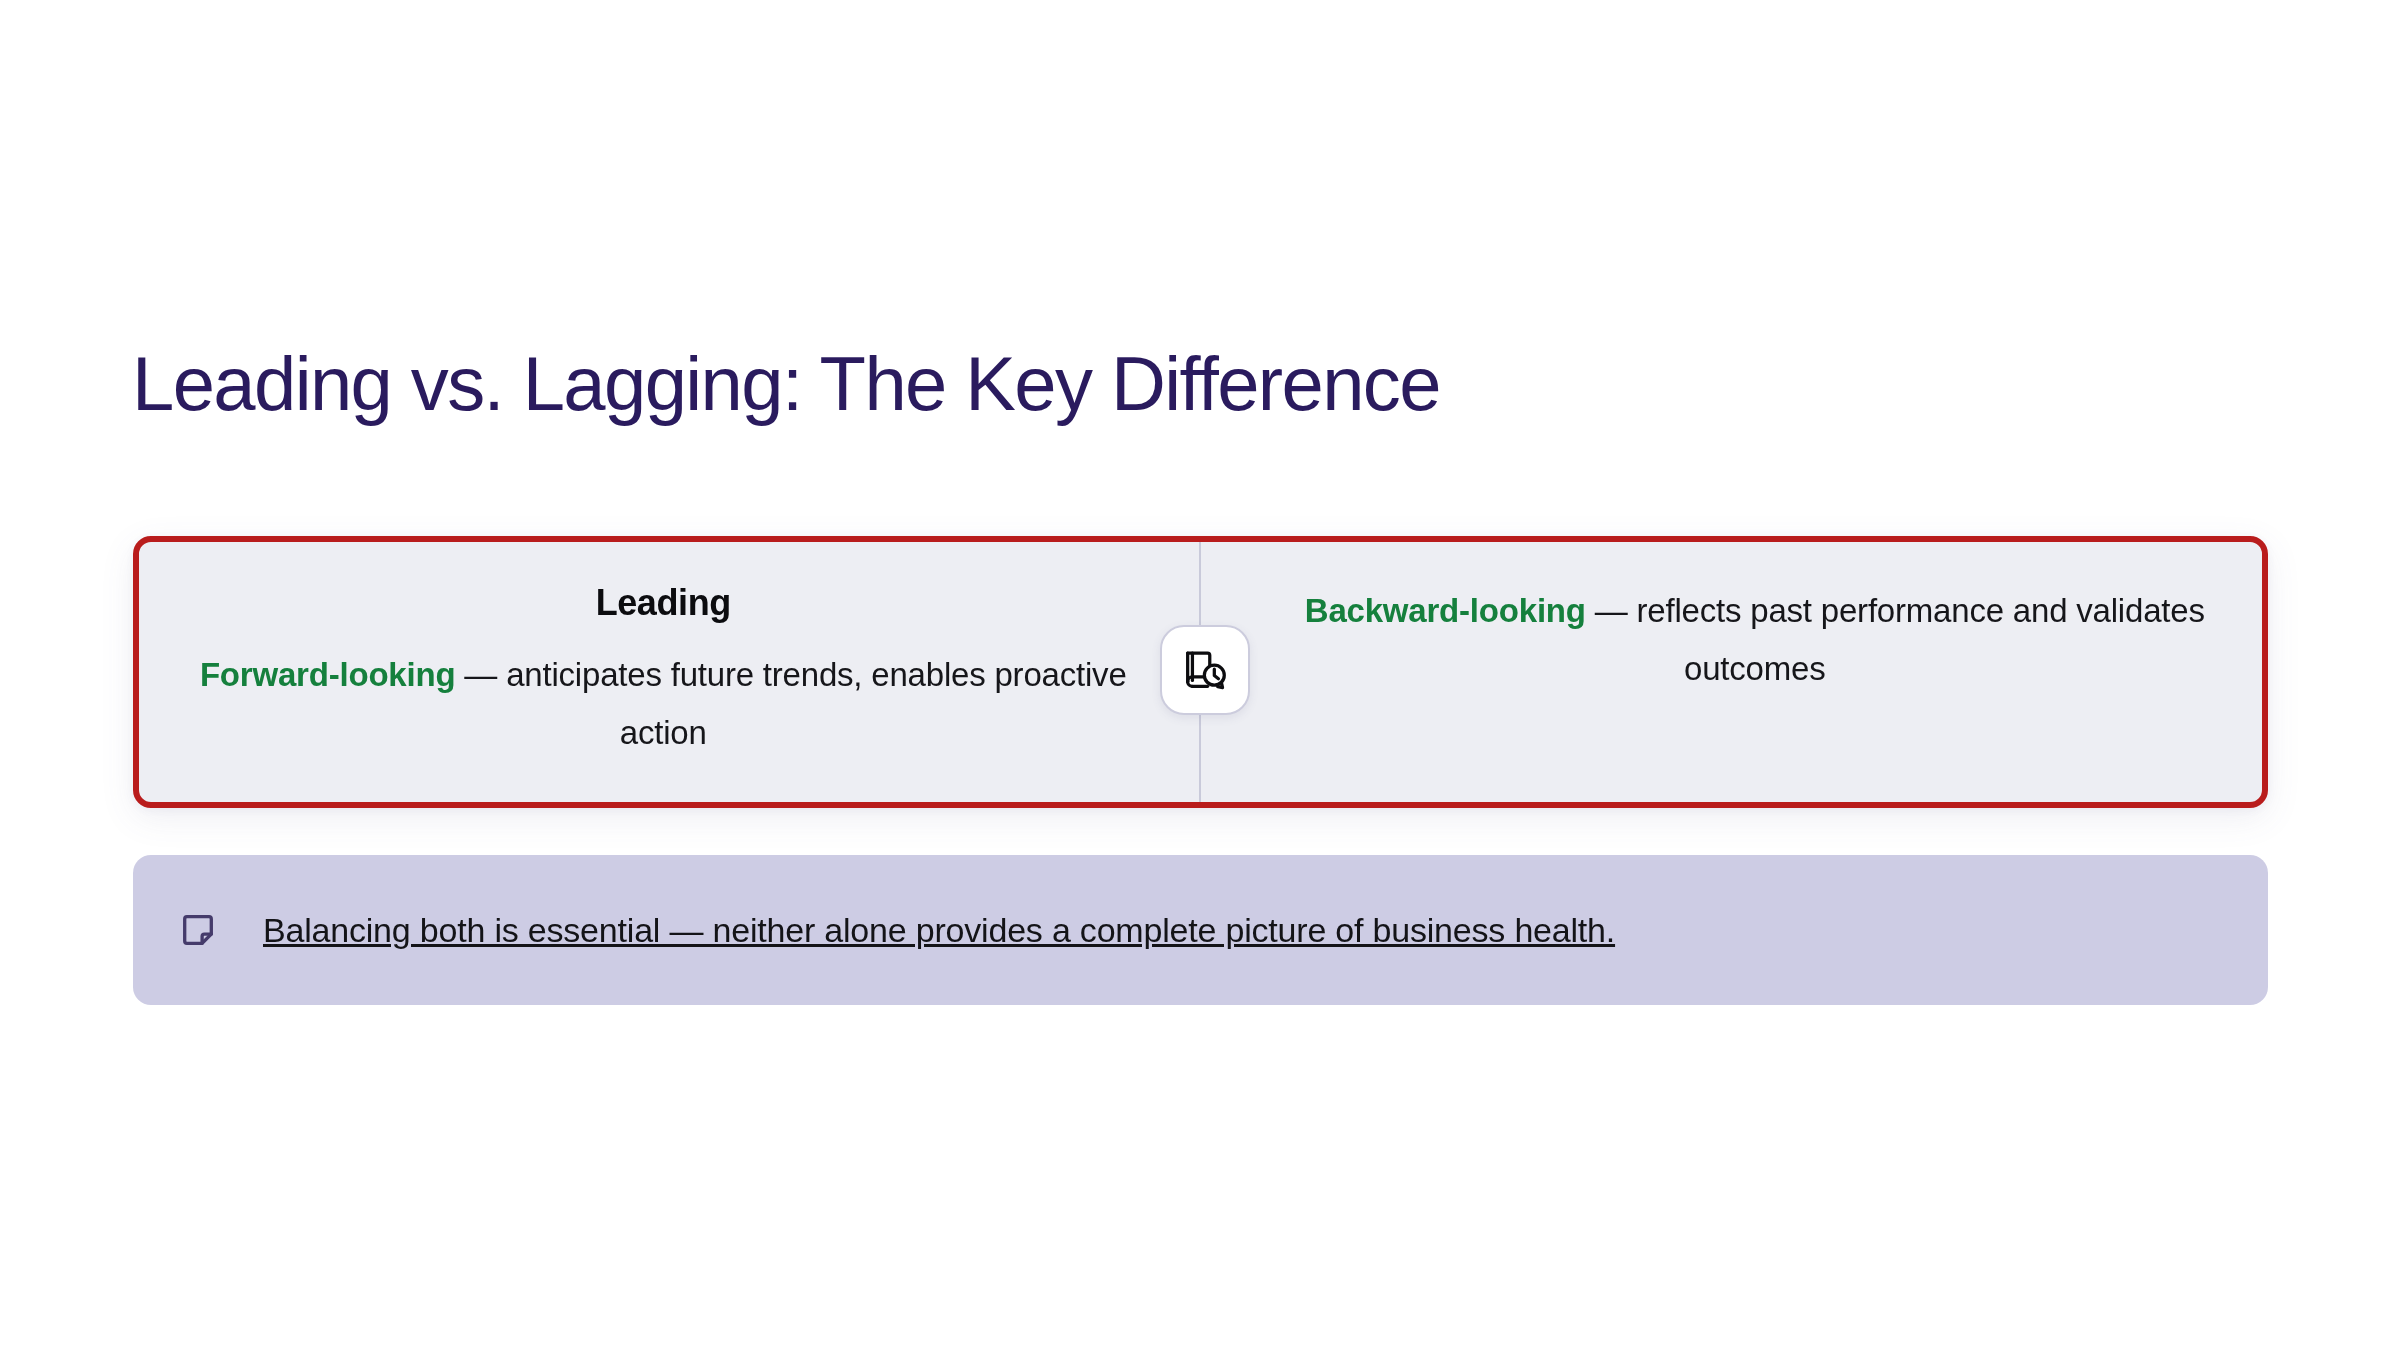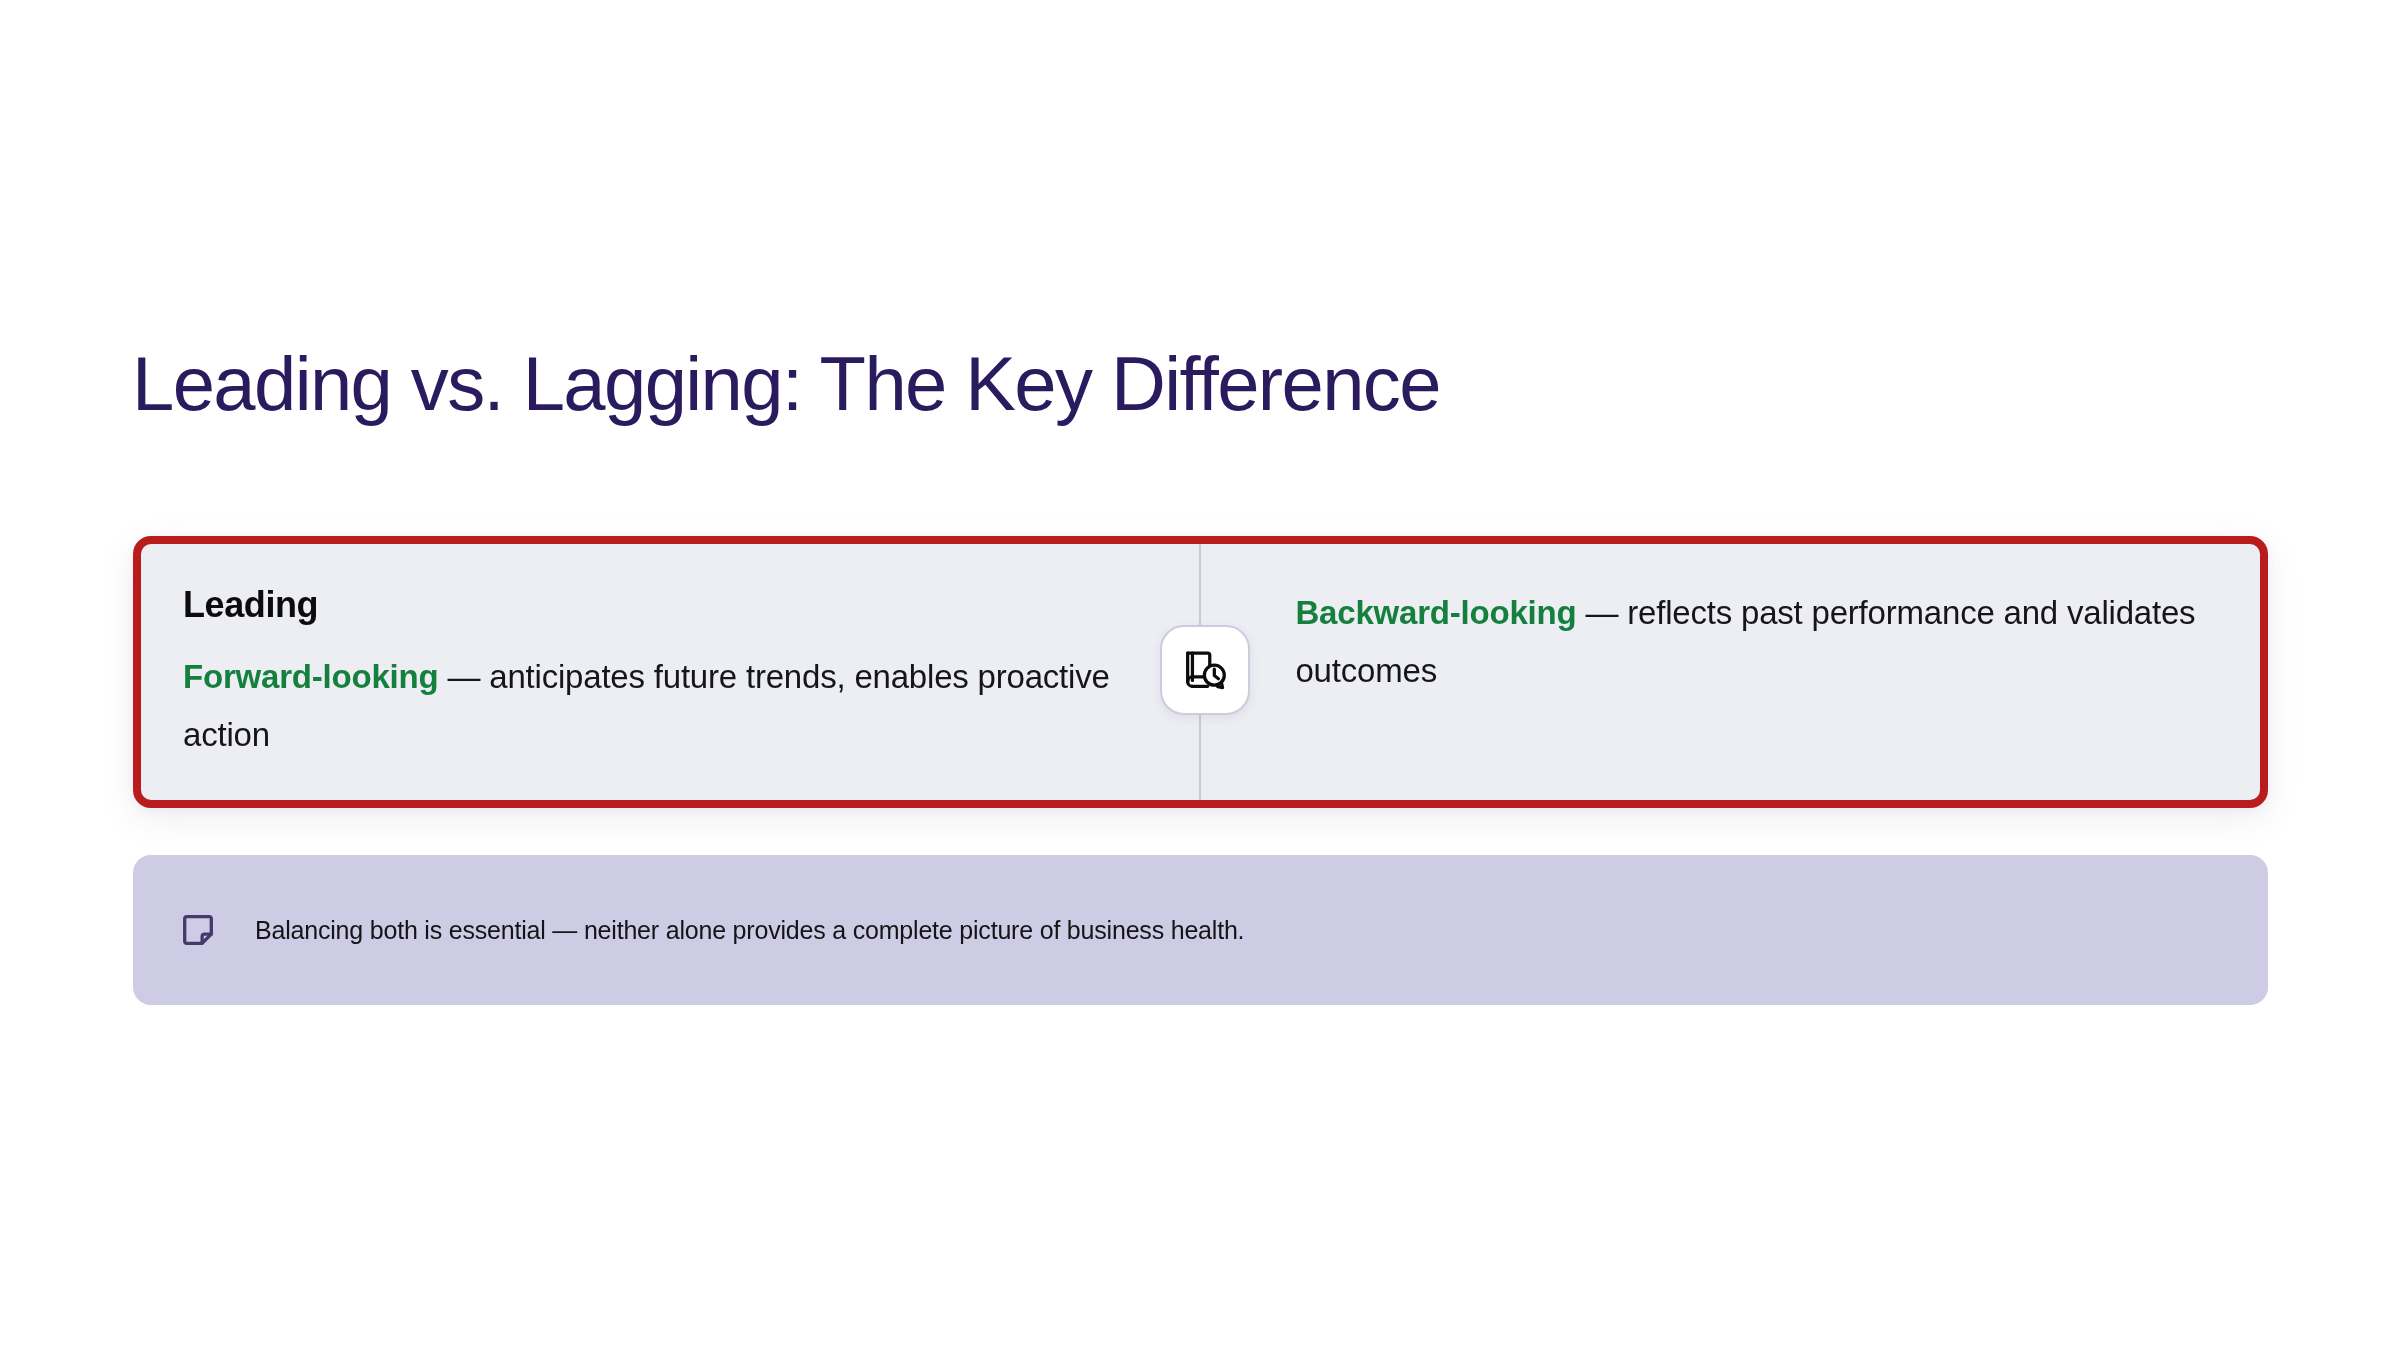--- a/index.html
+++ b/index.html
@@ -39,27 +39,28 @@
 
   
   .compare-card {
     position: absolute;
     left: 133px;
     top: 536px;
     width: 2135px;
     height: 272px;
     box-sizing: border-box;
     background: #edeef3;
-    border: 8px solid #b91c1c;
+    border: 6px solid #b91c1c;
     border-radius: 18px;
     box-shadow: 0 10px 34px rgba(90, 84, 140, 0.10),
                 0 2px 8px rgba(90, 84, 140, 0.06);
     display: flex;
     flex-direction: row;
     align-items: stretch;
+    text-align: center;
   }
 
   .compare-col {
     position: relative;
     flex: 1 1 50%;
     box-sizing: border-box;
     padding: 40px 54px 40px 42px;
     min-width: 0;
   }
   .compare-col.right {
@@ -136,26 +137,27 @@
     width: 42px;
     height: 42px;
     margin-right: 32px;
     display: flex;
     align-items: center;
     justify-content: center;
   }
   .note-icon svg { display: block; }
 
   .note-text {
-    margin: 4px;
-    font-size: 25px;
+    margin: 12px;
+    font-size: 34px;
     line-height: 44px;
     font-weight: 400;
     color: #141418;
     letter-spacing: -0.2px;
+    text-decoration: underline;
   }
 </style>
 </head>
 <body>
 
 <div class="slide">
 
   <h1 class="page-title">Leading vs. Lagging: The Key Difference</h1>
 
   <div class="compare-card">

